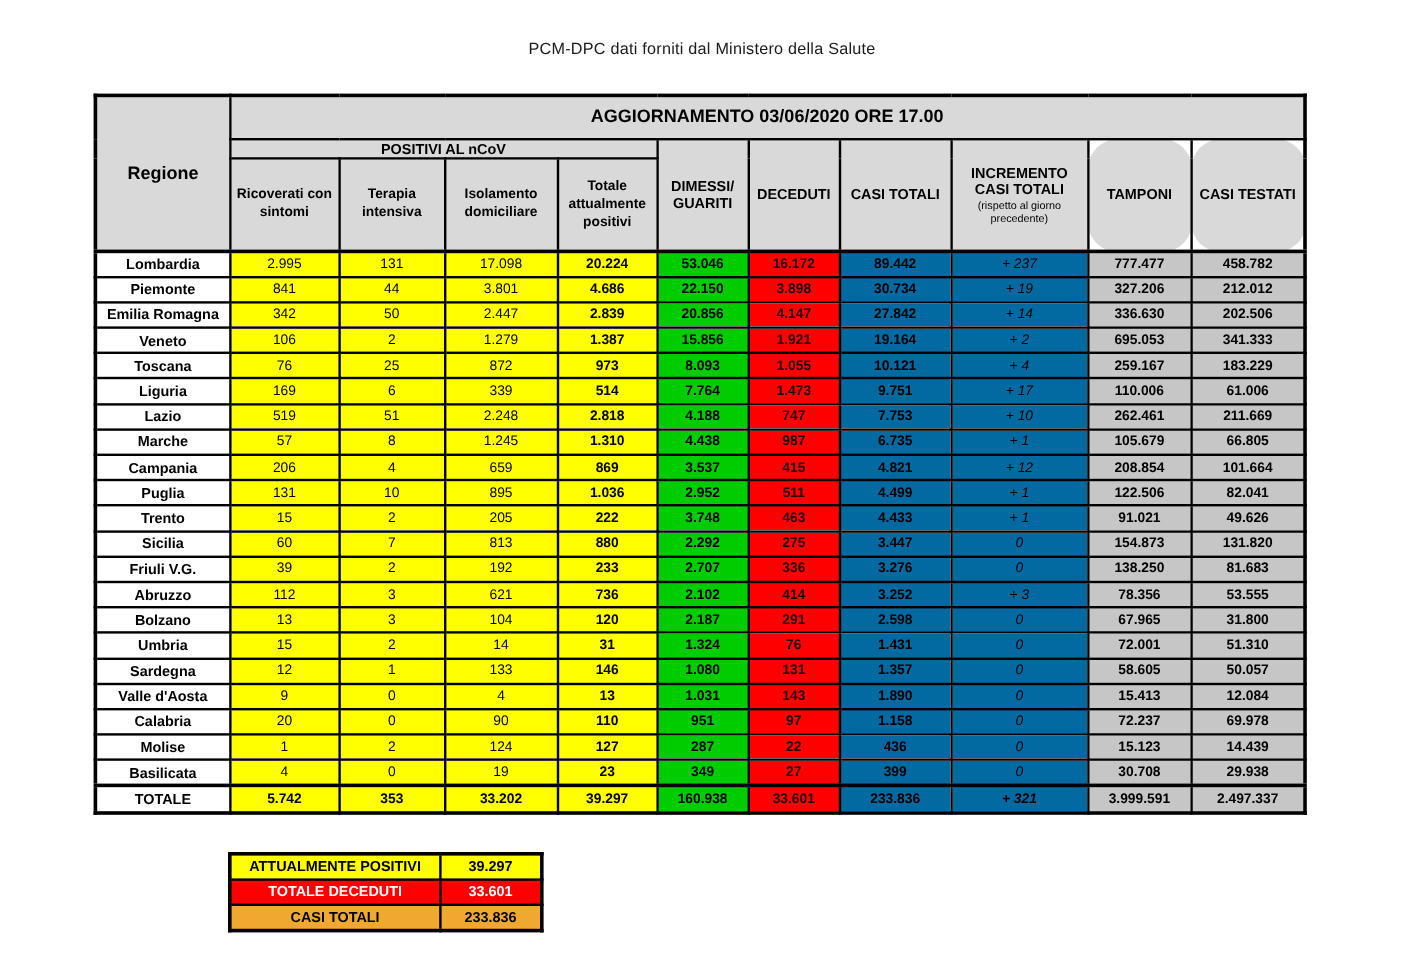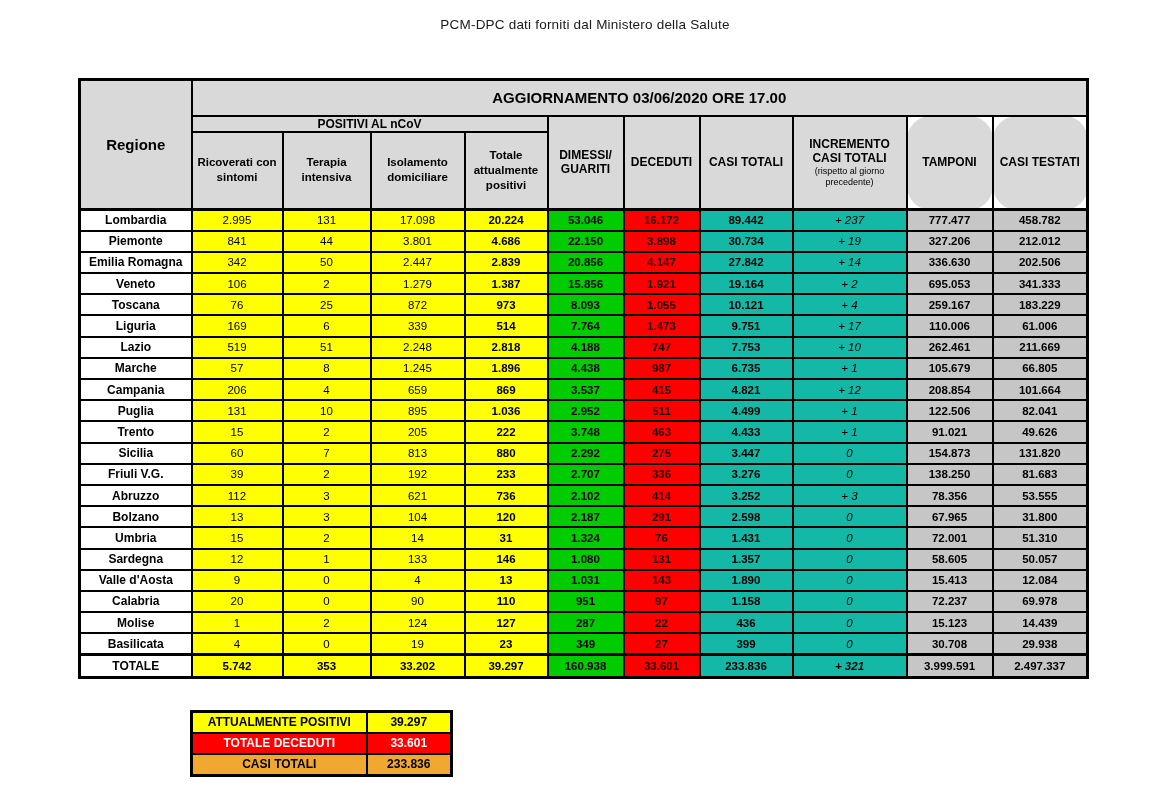--- a/index.html
+++ b/index.html
@@ -2,21 +2,21 @@
 <html><head>
 <meta charset="utf-8">
 <style>
   * { box-sizing: border-box; }
   html,body { margin:0; padding:0; }
   body {
     width:1170px; height:800px; background:#ffffff; position:relative;
     font-family:"Liberation Sans", sans-serif; color:#000;
   }
   .page-title {
-    position:absolute; top:17px; left:0; width:1170px; text-align:center;
+    position:absolute; top:33px; left:0; width:1170px; text-align:center;
     font-size:13.5px; color:#1a1a1a; letter-spacing:.2px;
   }
   
   table.main {
     position:absolute; left:78px; top:78px;
     border-collapse:collapse; table-layout:fixed; border:3px solid #000;
   }
   table.main th, table.main td {
     border:2px solid #000; text-align:center; vertical-align:middle;
     padding:0 2px; overflow:hidden;
@@ -29,21 +29,21 @@
   th.hdr-darkgray { background:#BFBFBF;border-radius:24px; }
   .inc-note { display:block; font-size:9px; font-weight:normal; line-height:1.15; margin-top:1px; }
   thead { border-bottom:3px solid #000; }
 
   tbody tr { height:21.2px; }
   tbody td { font-size:11.5px; }
   td.c-region { background:#fff; font-weight:bold; font-size:12px; }
   td.c-yellow { background:#FFFF00; }
   td.c-green  { background:#00CC00; font-weight:bold; }
   td.c-red    { background:#FF0000; font-weight:bold; color:#1a0000; }
-  td.c-orange { background:#14b8a6; }
+  td.c-orange { background:#0369a1; }
   td.c-gray   { background:#C6C6C6; font-weight:bold; }
   td.b { font-weight:bold; }
   td.i { font-style:italic; }
   tr.total-row { height:23px; border-top:3px solid #000; }
   tr.total-row td { font-weight:bold; }
 
   
   table.summary {
     position:absolute; left:190px; top:710px;
     border-collapse:collapse; table-layout:fixed; border:3px solid #000;
@@ -191,21 +191,21 @@
         <td class="c-orange b">7.753</td>
         <td class="c-orange i">+ 10</td>
         <td class="c-gray">262.461</td>
         <td class="c-gray">211.669</td>
       </tr>
       <tr>
         <td class="c-region">Marche</td>
         <td class="c-yellow">57</td>
         <td class="c-yellow">8</td>
         <td class="c-yellow">1.245</td>
-        <td class="c-yellow b">1.896</td>
+        <td class="c-yellow b">1.310</td>
         <td class="c-green">4.438</td>
         <td class="c-red">987</td>
         <td class="c-orange b">6.735</td>
         <td class="c-orange i">+ 1</td>
         <td class="c-gray">105.679</td>
         <td class="c-gray">66.805</td>
       </tr>
       <tr>
         <td class="c-region">Campania</td>
         <td class="c-yellow">206</td>

